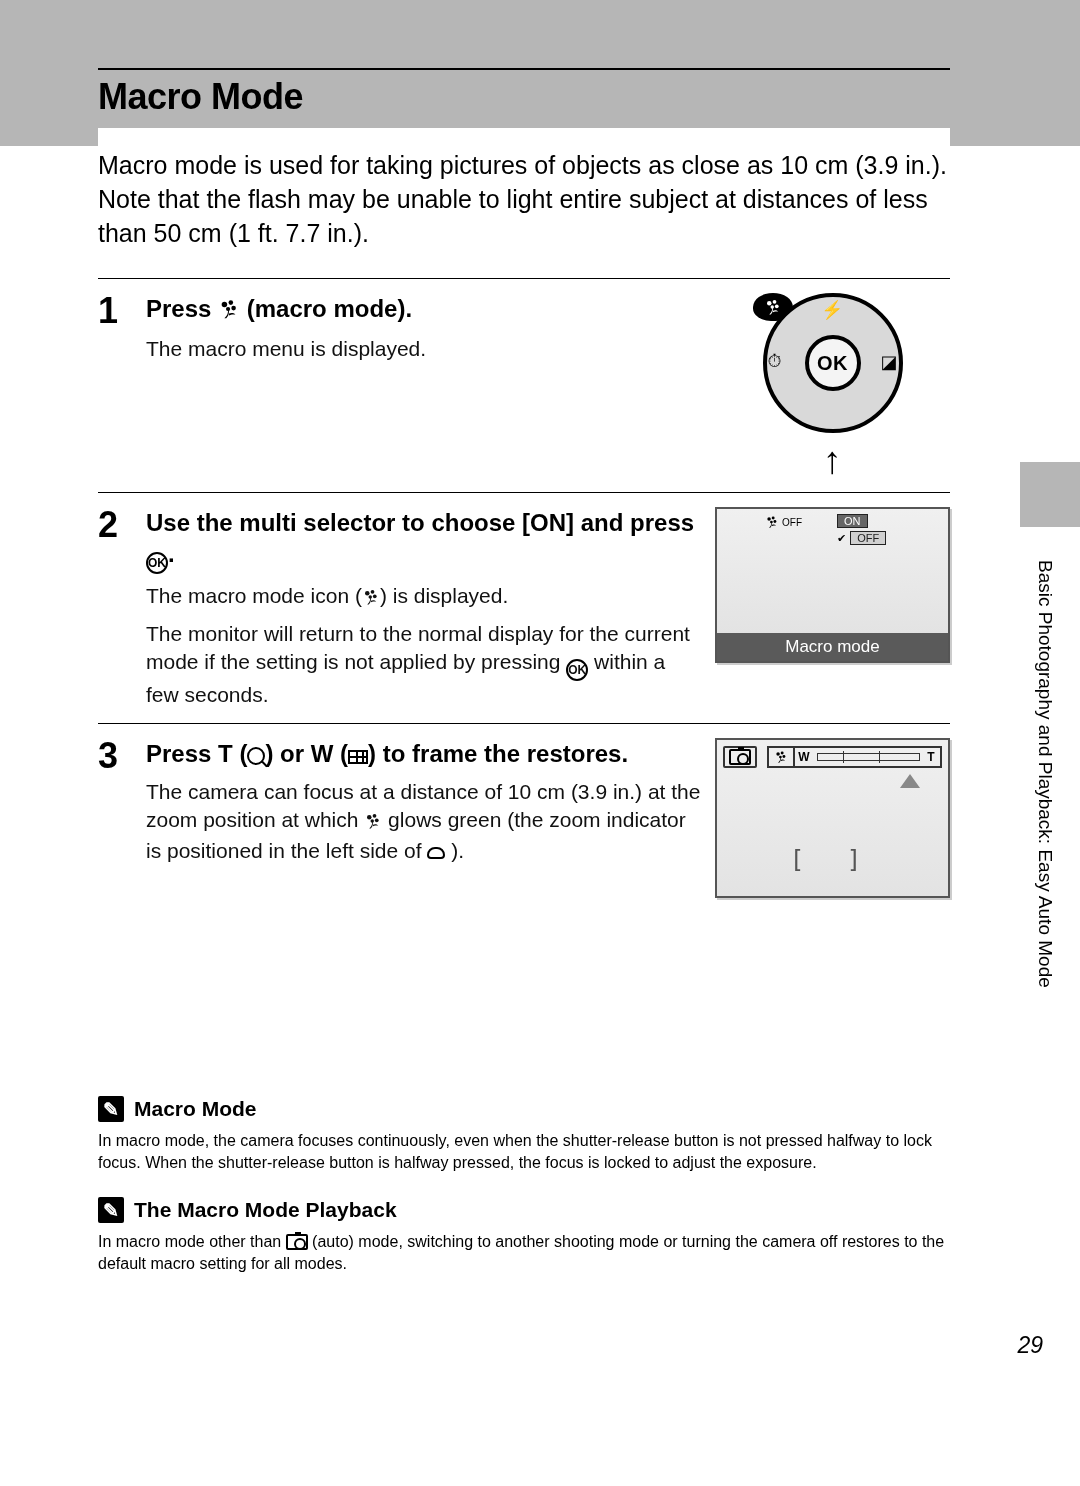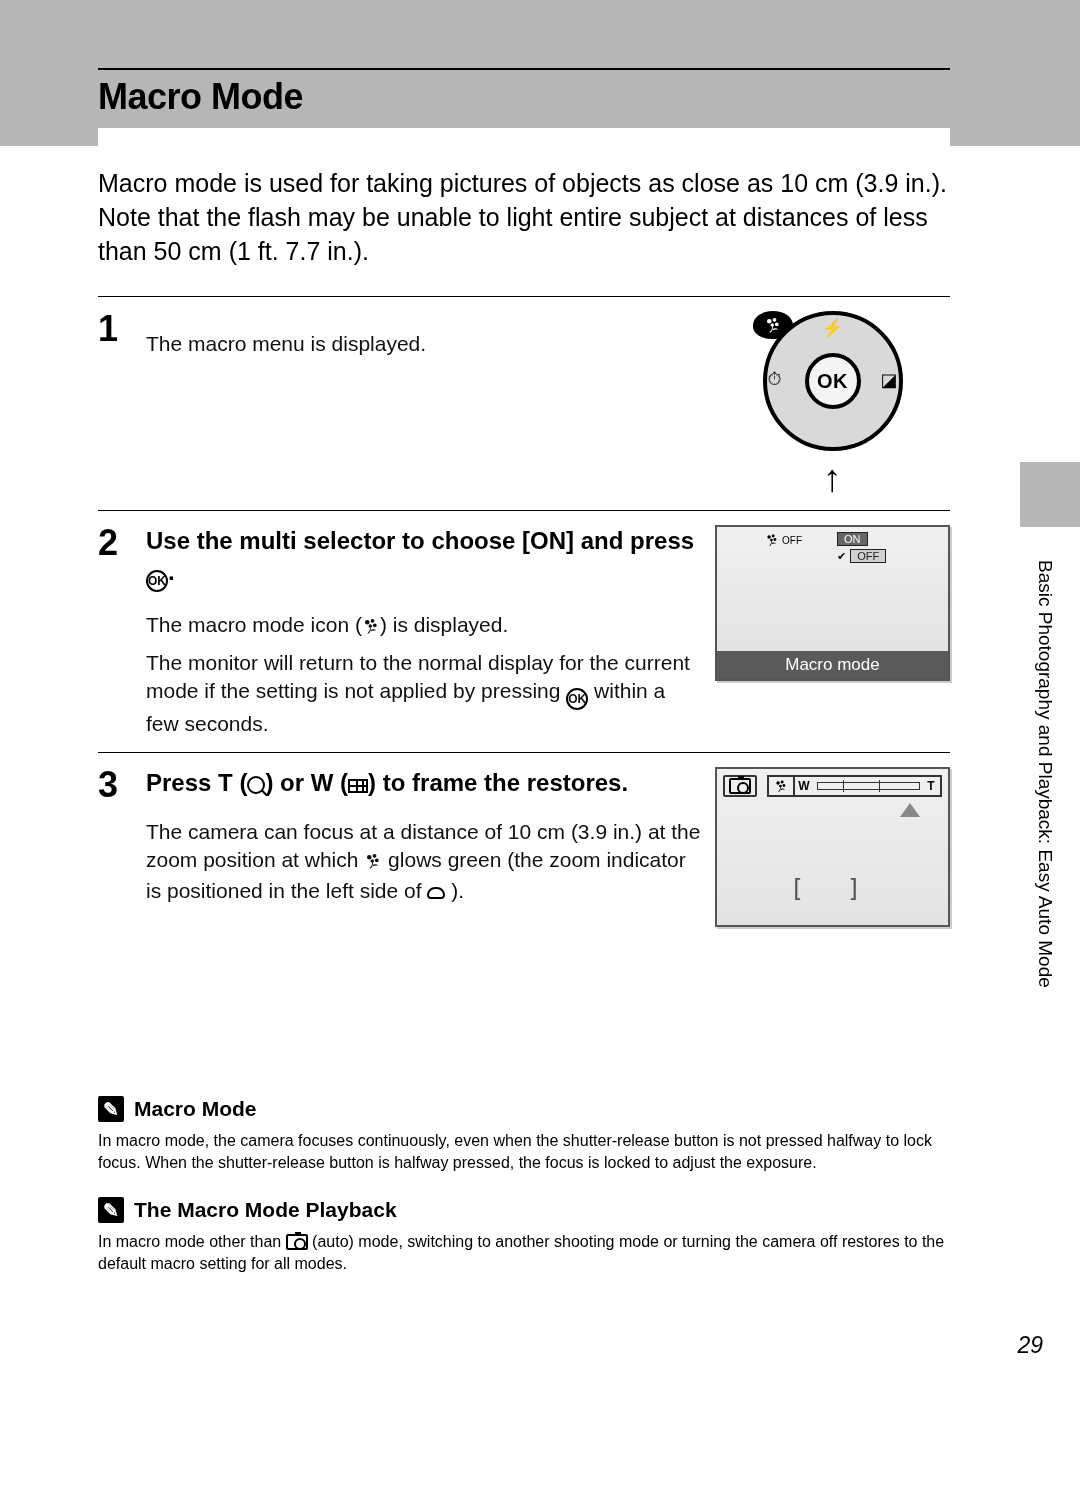--- a/index.html
+++ b/index.html
@@ -27,21 +27,21 @@
     border-top: 2px solid #000;
     padding: 6px 0 10px 0;
   }
   .section-title {
     font-size: 36px;
     font-weight: 700;
     letter-spacing: -0.5px;
   }
   .intro {
     background: #fff;
-    padding-top: 39px;
+    padding-top: 21px;
     font-size: 25px;
     line-height: 1.35;
     font-weight: 350;
   }
   .steps {
     margin-top: 28px;
   }
   .step {
     border-top: 1px solid #000;
     display: flex;
@@ -64,21 +64,21 @@
   }
   .step-title {
     font-size: 24px;
     font-weight: 550;
     line-height: 1.3;
   }
   .step-desc {
     font-size: 21px;
     font-weight: 300;
     line-height: 1.35;
-    margin-top: 19px;
+    margin-top: 8px;
     color: #111;
   }
   .step-desc p + p { margin-top: 6px; }
   .step-figure {
     flex: 0 0 235px;
     display: flex;
     justify-content: center;
     align-items: flex-start;
   }
   .inline-icon {
@@ -256,20 +256,27 @@
     <div class="section-title">Macro Mode</div>
   </div>
 
   <div class="intro">Macro mode is used for taking pictures of objects as close as 10 cm (3.9 in.). Note that the flash may be unable to light entire subject at distances of less than 50 cm (1 ft. 7.7 in.).</div>
 
   <div class="steps">
 
     <div class="step">
       <div class="step-num">1</div>
       <div class="step-body">
+        <div class="step-title">
+          <span>Press </span>
+          <span class="inline-icon"><svg class="flower">
+                <use href="#flower-icon"></use>
+              </svg></span>
+          <span> (macro mode).</span>
+        </div>
         <div class="step-desc">
           <p>The macro menu is displayed.</p>
         </div>
       </div>
       <div class="step-figure">
         <div class="dial">
           <div class="dial-outer"></div>
           <div class="dial-glyph dial-up">⚡</div>
           <div class="dial-glyph dial-left">⏱</div>
           <div class="dial-glyph dial-right">◪</div>

